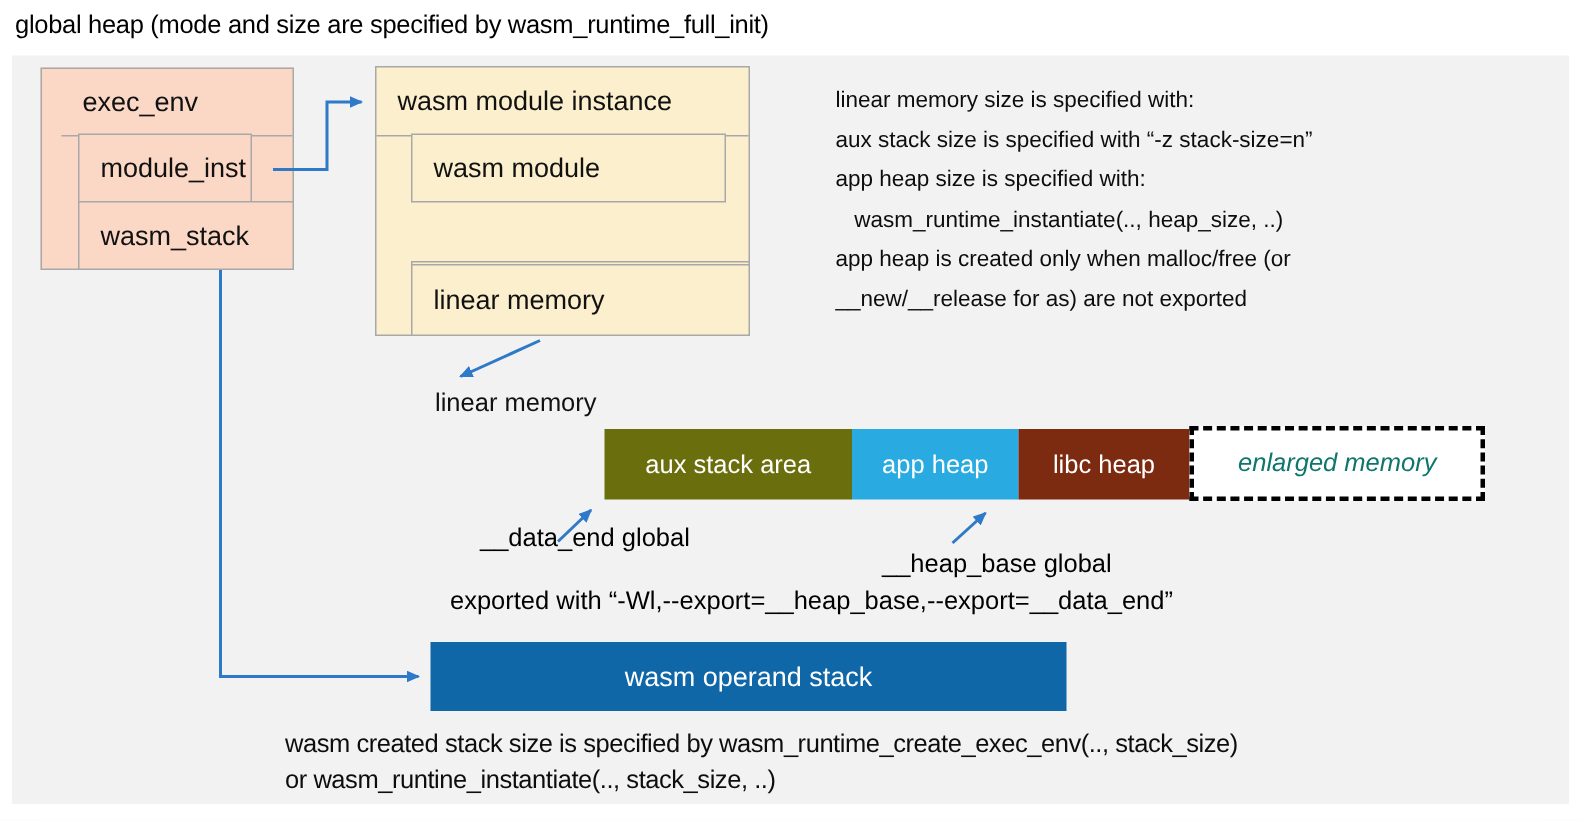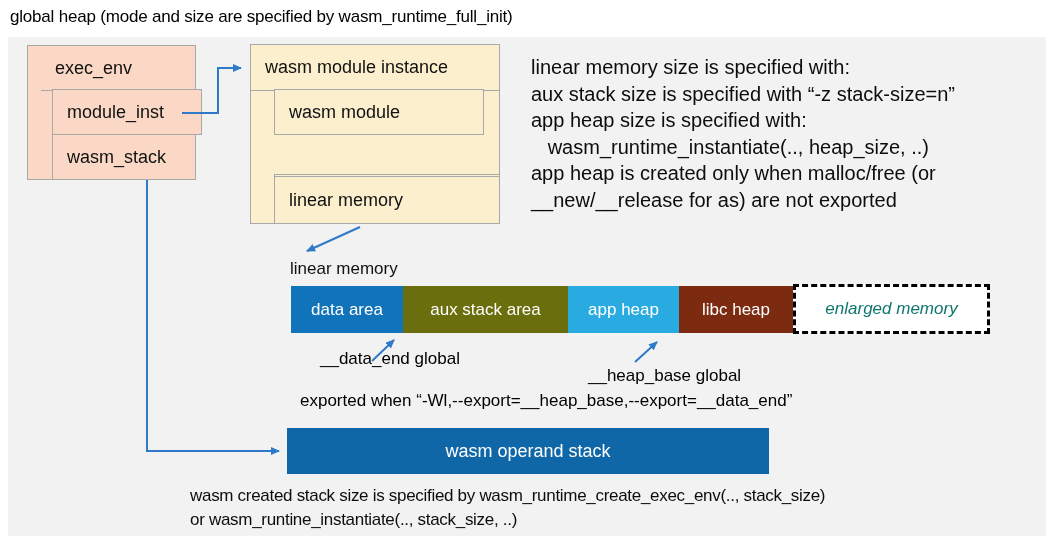--- a/index.html
+++ b/index.html
@@ -45,21 +45,21 @@
   }
   .subrow {
     position: absolute;
     border: 1px solid #A8A8A8;
     display: flex; align-items: center;
     padding-left: 14px;
     font-size: 18px;
   }
   #exec-env { left: 27px; top: 45px; width: 169px; height: 135px; }
   #exec-env .hdr { height: 45px; margin-left: 13px; }
-  #row-module-inst { left: 52px; top: 89px; width: 150px; height: 46px; }
+  #row-module-inst { left: 52px; top: 89px; width: 116px; height: 46px; }
   #row-wasm-stack  { left: 52px; top: 134px; width: 144px; height: 46px; }
   #module-instance { left: 250px; top: 44px; width: 250px; height: 180px; }
   #module-instance .hdr { height: 46px; }
   #row-wasm-module   { left: 274px; top: 89px;  width: 210px; height: 46px; }
   #row-funcs-globals { left: 274px; top: 134px; width: 226px; height: 43px; margin-top: 40px; }
   #row-linear-memory { left: 274px; top: 176px; width: 226px; height: 48px; }
   
   .lm-label {
     position: absolute;
     left: 290px; top: 259px;
@@ -89,31 +89,31 @@
     font-size: 17px;
     color: #000000;
     white-space: pre;
   }
   #annot-data-end  { left: 320px; top: 349px; }
   #annot-heap-base { left: 588px; top: 366px; }
   #annot-exported  { left: 300px; top: 391px; }
   
   .notes-right {
     position: absolute;
-    left: 531px; top: 54px;
-    font-size: 20px;
+    left: 557px; top: 54px;
+    font-size: 15px;
     line-height: 26.5px;
     color: #0d0d0d;
   }
   .note-line { white-space: pre; }
   
   .operand-bar {
     position: absolute;
     left: 287px; top: 428px;
-    width: 482px; height: 46px;
+    width: 424px; height: 46px;
     background: #0F67A7;
     color: #ffffff;
     display: flex; align-items: center; justify-content: center;
     font-size: 18px;
   }
   .operand-notes {
     position: absolute;
     left: 190px; top: 484px;
     font-size: 17px;
     line-height: 24px;
@@ -154,29 +154,28 @@
     <div class="note-line">linear memory size is specified with:</div>
     <div class="note-line">aux stack size is specified with “-z stack-size=n”</div>
     <div class="note-line">app heap size is specified with:</div>
     <div class="note-line">   wasm_runtime_instantiate(.., heap_size, ..)</div>
     <div class="note-line">app heap is created only when malloc/free (or</div>
     <div class="note-line">__new/__release for as) are not exported</div>
   </div>
 
   <div class="lm-label">linear memory</div>
 
-  <div class="seg seg-0" style="background-color: rgb(17, 115, 185);">data area</div>
   <div class="seg seg-1" style="background-color: rgb(106, 110, 12);">aux stack area</div>
   <div class="seg seg-2" style="background-color: rgb(41, 171, 226);">app heap</div>
   <div class="seg seg-3" style="background-color: rgb(124, 42, 16);">libc heap</div>
   <div class="seg seg-4" style="color: #0f766e; font-style: italic;">enlarged memory</div>
 
   <div class="annot" id="annot-data-end">__data_end global</div>
   <div class="annot" id="annot-heap-base">__heap_base global</div>
-  <div class="annot" id="annot-exported">exported when “-Wl,--export=__heap_base,--export=__data_end”</div>
+  <div class="annot" id="annot-exported">exported with “-Wl,--export=__heap_base,--export=__data_end”</div>
 
   <div class="operand-bar">wasm operand stack</div>
   <div class="operand-notes">
     <div class="note-line">wasm created stack size is specified by wasm_runtime_create_exec_env(.., stack_size)</div>
     <div class="note-line">or wasm_runtine_instantiate(.., stack_size, ..)</div>
   </div>
 
   <svg id="arrows" viewBox="0 0 1054 547" xmlns="http://www.w3.org/2000/svg">
     <defs>
       <marker id="arr" markerWidth="10" markerHeight="9" refX="8" refY="4" orient="auto" markerUnits="userSpaceOnUse">

